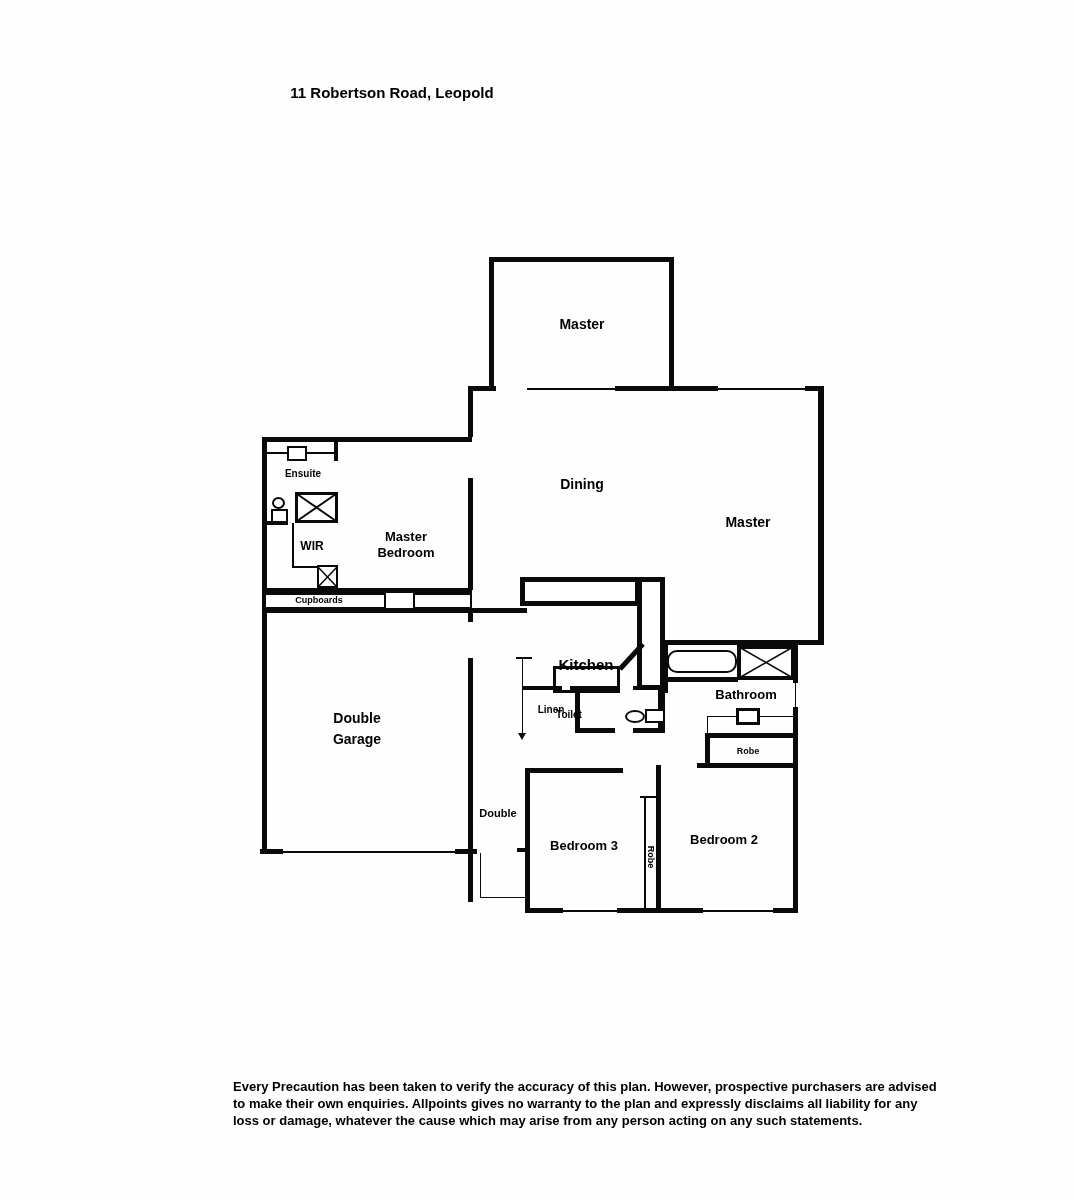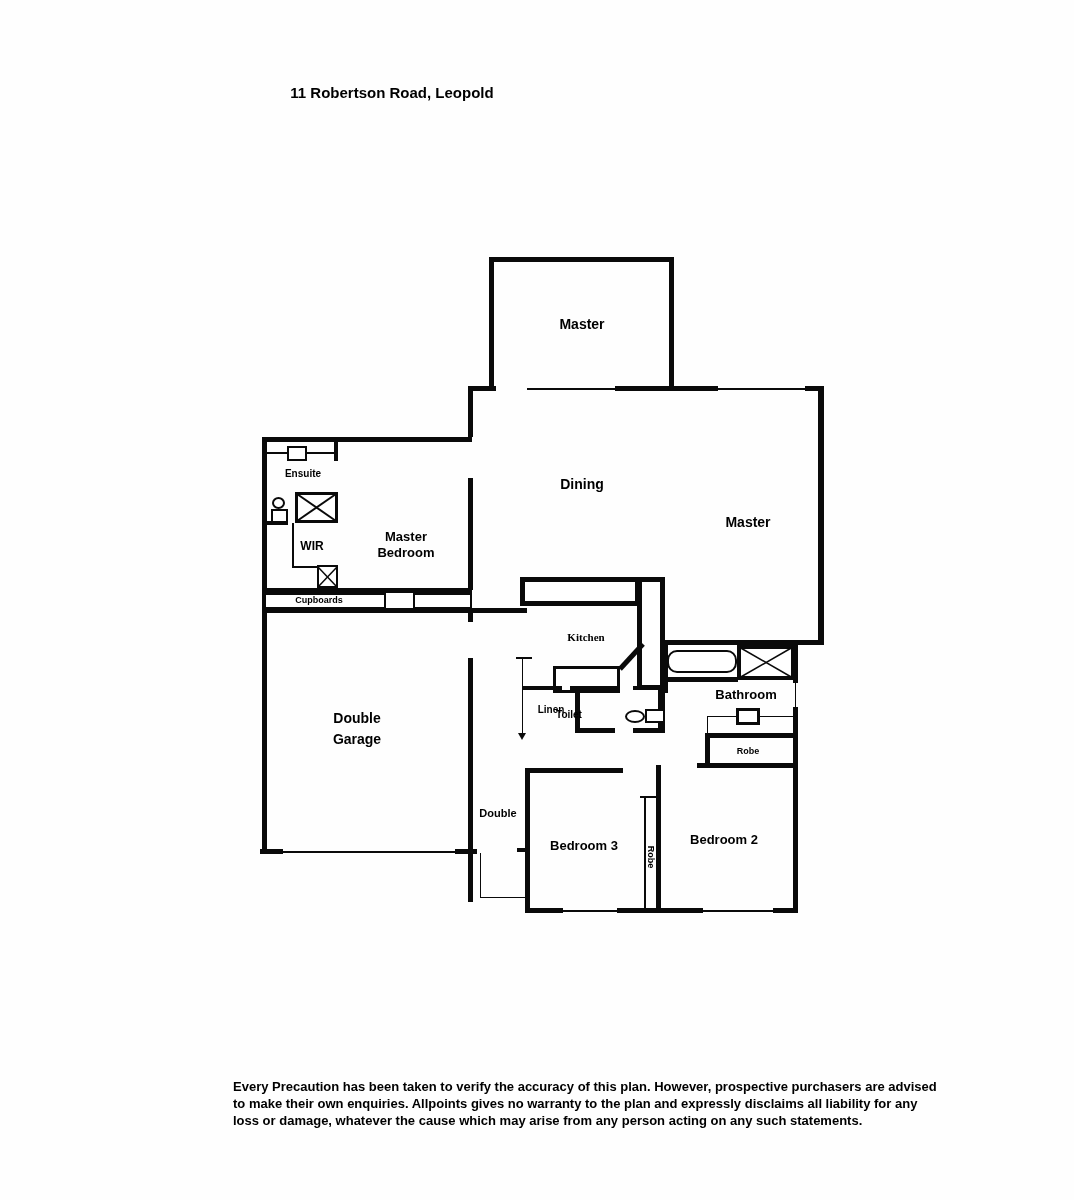--- a/index.html
+++ b/index.html
@@ -67,21 +67,21 @@
   <div class="lbl wrap" style="left:357px;top:729px;font-size:14px;width:70px;line-height:21px;">Double Garage</div>
 
   <div class="w" style="left:517px;top:848px;width:10px;height:4px;"></div>
   <div class="t" style="left:480px;top:853px;width:1px;height:45px;"></div>
   <div class="t" style="left:480px;top:897px;width:46px;height:1px;"></div>
   <div class="lbl" style="left:498px;top:813px;font-size:11px;">Double</div>
 
   <div class="bx" style="left:520px;top:577px;width:120px;height:29px;border-width:5px;"></div>
   <div class="bx" style="left:637px;top:577px;width:28px;height:113px;border-width:5px;"></div>
   <div class="bx" style="left:553px;top:666px;width:67px;height:27px;border-width:3px;"></div>
-  <div class="lbl" style="left:586px;top:637px;font-size:11px;font-family:Liberation Serif, serif;">Kitchen</div>
+  <div class="lbl" style="left:586px;top:664px;font-size:15px;">Kitchen</div>
 
   <div class="t" style="left:516px;top:657px;width:16px;height:2px;"></div>
   <div class="t" style="left:522px;top:658px;width:1px;height:77px;"></div>
   <div style="position:absolute;left:518px;top:733px;width:0;height:0;border-left:4px solid transparent;border-right:4px solid transparent;border-top:7px solid #0a0a0a;"></div>
   <div class="w" style="left:522px;top:686px;width:40px;height:4px;"></div>
   <div class="w" style="left:570px;top:686px;width:48px;height:4px;"></div>
   <div class="w" style="left:633px;top:686px;width:32px;height:4px;"></div>
   <div class="w" style="left:575px;top:690px;width:5px;height:43px;"></div>
   <div class="w" style="left:658px;top:687px;width:7px;height:46px;"></div>
   <div class="w" style="left:575px;top:728px;width:40px;height:5px;"></div>

